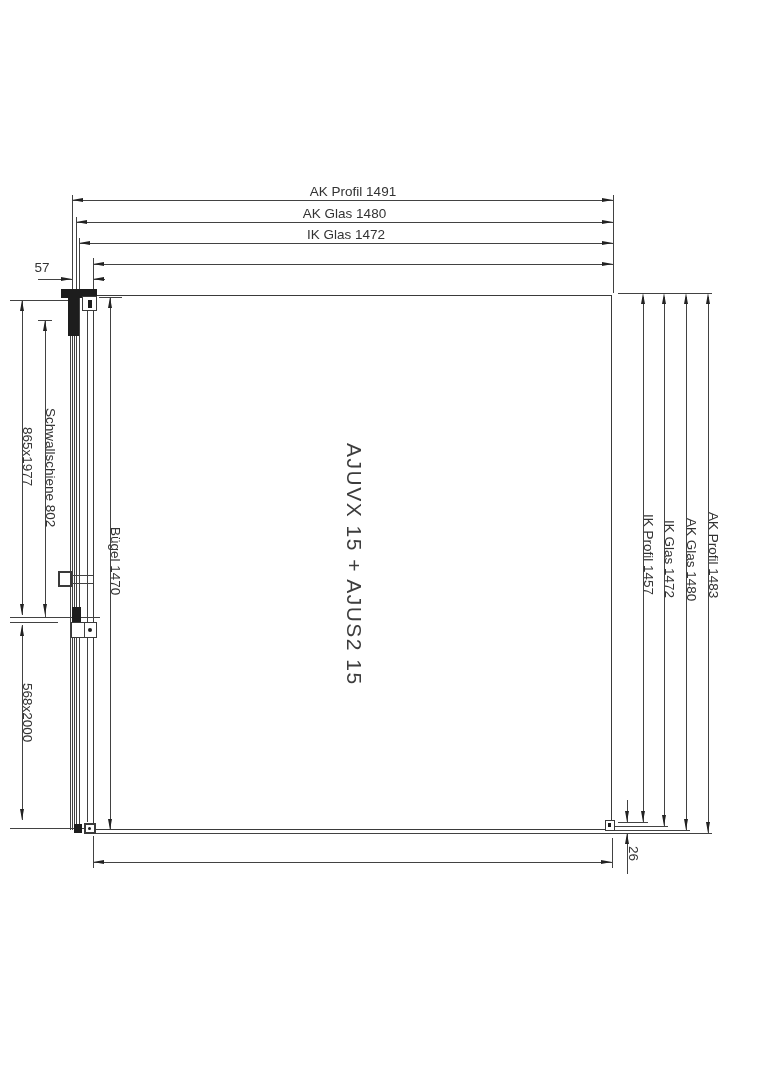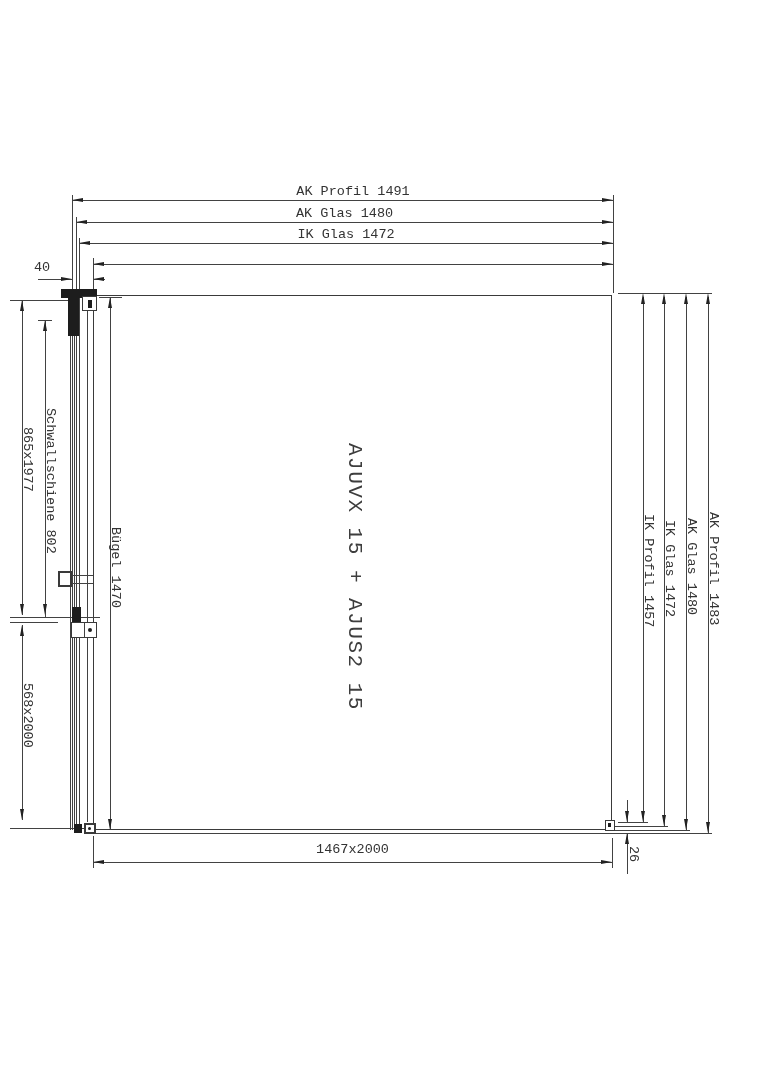--- a/index.html
+++ b/index.html
@@ -1,17 +1,17 @@
 <!DOCTYPE html>
 <html><head>
 <meta charset="utf-8">
 <style>
   html,body{margin:0;padding:0;background:#ffffff;}
   .canvas{position:relative;width:764px;height:1080px;background:#ffffff;overflow:hidden;
-          font-family:Liberation Mono, monospace;color:#333;}
+          font-family:Liberation Sans, sans-serif;color:#333;}
   .hl{position:absolute;height:1px;background:#424242;}
   .vl{position:absolute;width:1px;background:#424242;}
   .rect{position:absolute;border:1.5px solid #3a3a3a;background:transparent;box-sizing:border-box;}
   .fill{position:absolute;background:#1d1d1d;}
   .white{background:#ffffff;}
   .ar{position:absolute;width:0;height:0;}
   .ar.r{border-left:11px solid #222;border-top:2.2px solid transparent;border-bottom:2.2px solid transparent;}
   .ar.l{border-right:11px solid #222;border-top:2.2px solid transparent;border-bottom:2.2px solid transparent;}
   .ar.u{border-bottom:11px solid #222;border-left:2.2px solid transparent;border-right:2.2px solid transparent;}
   .ar.d{border-top:11px solid #222;border-left:2.2px solid transparent;border-right:2.2px solid transparent;}
@@ -63,21 +63,21 @@
   <div class="ar l" style="left:93px;top:261.8px;"></div>
   <div class="ar r" style="left:602px;top:261.8px;"></div>
   <div class="htext" style="left:93px;top:185px;width:520px;">AK Profil 1491</div>
   <div class="htext" style="left:76px;top:207px;width:537px;">AK Glas 1480</div>
   <div class="htext" style="left:79px;top:228px;width:534px;">IK Glas 1472</div>
 
   <div class="hl" style="left:38px;top:279px;width:34px;"></div>
   <div class="hl" style="left:93px;top:279px;width:12px;"></div>
   <div class="ar r" style="left:61px;top:276.8px;"></div>
   <div class="ar l" style="left:93px;top:276.8px;"></div>
-  <div class="htext" style="left:28px;top:261px;width:28px;">40</div>
+  <div class="htext" style="left:28px;top:261px;width:28px;">57</div>
 
   <div class="vl" style="left:22px;top:300px;height:315px;"></div>
   <div class="ar u" style="left:19.8px;top:300px;"></div>
   <div class="ar d" style="left:19.8px;top:604px;"></div>
   <div class="vtext" style="left:35px;top:427px;">865x1977</div>
 
   <div class="vl" style="left:45px;top:320px;height:297px;"></div>
   <div class="ar u" style="left:42.8px;top:320px;"></div>
   <div class="ar d" style="left:42.8px;top:604px;"></div>
   <div class="vtext" style="left:58px;top:408px;">Schwallschiene 802</div>
@@ -111,21 +111,20 @@
 
   <div class="vl" style="left:627px;top:800px;height:22px;"></div>
   <div class="vl" style="left:627px;top:833px;height:41px;"></div>
   <div class="ar d" style="left:624.8px;top:811px;"></div>
   <div class="ar u" style="left:624.8px;top:833px;"></div>
   <div class="vtext" style="left:641px;top:846px;">26</div>
 
   <div class="hl" style="left:93px;top:862px;width:519px;"></div>
   <div class="ar l" style="left:93px;top:859.8px;"></div>
   <div class="ar r" style="left:601px;top:859.8px;"></div>
-  <div class="htext" style="left:93px;top:843px;width:519px;">1467x2000</div>
 
   <div class="fill" style="left:61px;top:289px;width:36px;height:9px;"></div>
   <div class="fill" style="left:68px;top:298px;width:11px;height:38px;"></div>
   <div class="rect white" style="left:82px;top:296px;width:15px;height:15px;"></div>
   <div class="fill" style="left:88px;top:300px;width:4px;height:8px;"></div>
 
   <div class="rect white" style="left:58px;top:571px;width:14px;height:16px;border-width:2px;"></div>
   <div class="hl" style="left:72px;top:575px;width:21px;"></div>
   <div class="hl" style="left:72px;top:583px;width:21px;"></div>
 

